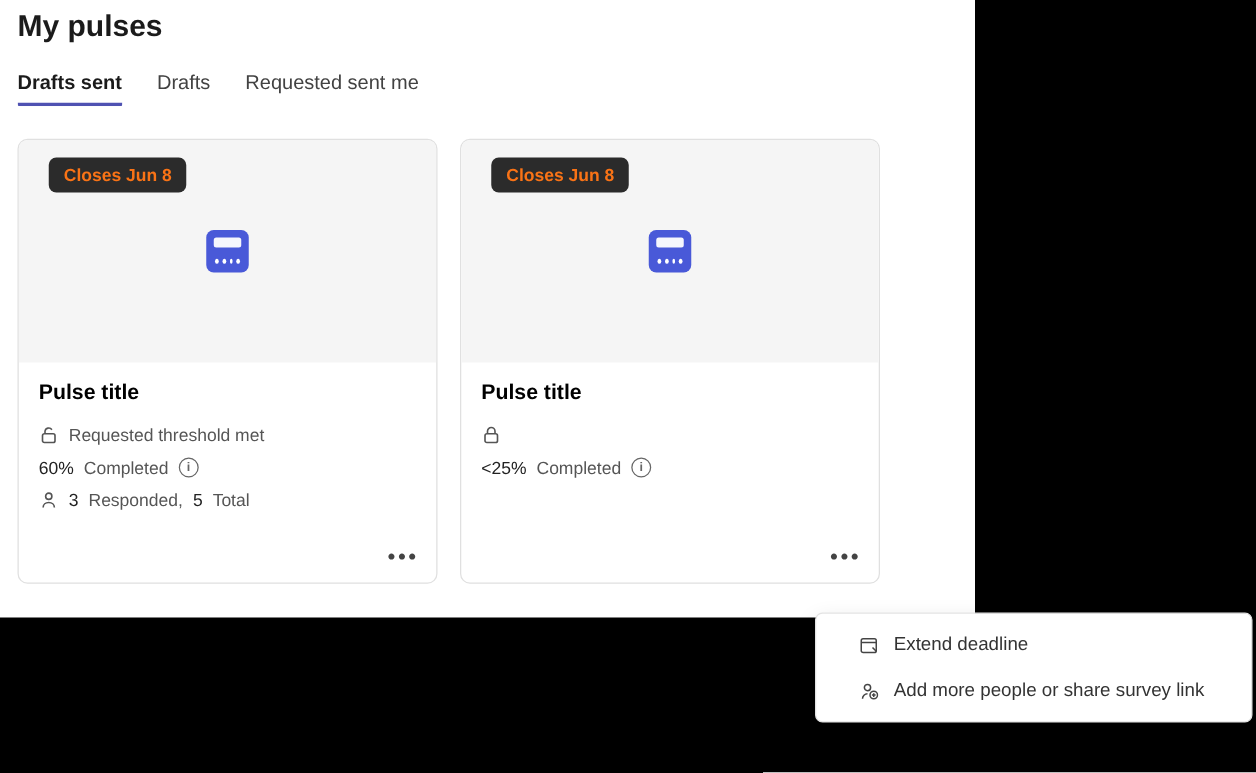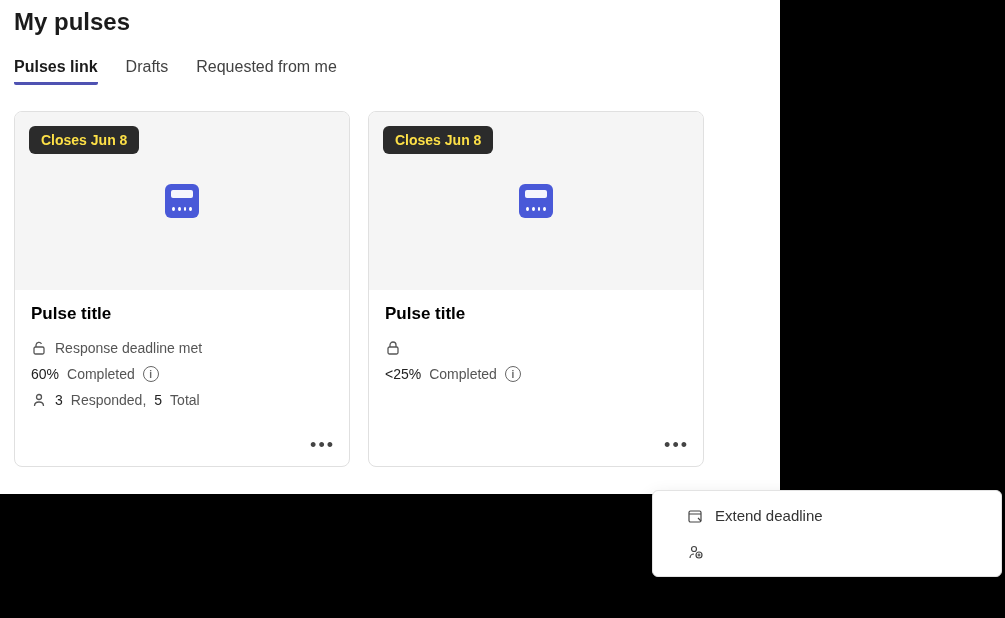--- a/index.html
+++ b/index.html
@@ -73,23 +73,23 @@
   .card-hero {
     background: #f5f5f5;
     height: 178px;
     position: relative;
     display: flex;
     align-items: center;
     justify-content: center;
   }
   .badge {
     position: absolute;
-    top: 14px; left: 14px;
+    top: 14px; left: 24px;
     background: #2b2b2b;
-    color: #fde047;
+    color: #f97316;
     font-size: 14px;
     font-weight: 600;
     padding: 6px 12px;
     border-radius: 6px;
   }
   .pulse-glyph {
     width: 34px;
     height: 34px;
     background: #4959d8;
     border-radius: 6px;
@@ -197,23 +197,23 @@
 <body>
 
 <div class="black-right"></div>
 <div class="black-bottom"></div>
 
 <div class="content">
 
   <h1 class="page-title">My pulses</h1>
 
   <div class="tabs">
-    <div class="tab active">Pulses link</div>
+    <div class="tab active">Drafts sent</div>
     <div class="tab">Drafts</div>
-    <div class="tab">Requested from me</div>
+    <div class="tab">Requested sent me</div>
   </div>
 
   <div class="cards">
 
     <div class="card">
       <div class="card-hero">
         <div class="badge">Closes Jun 8</div>
         <div class="pulse-glyph">
           <div class="dots">
               <span></span>
@@ -226,21 +226,21 @@
       <div class="card-body">
         <div class="card-title">Pulse title</div>
 
         <div class="row">
           <span class="icon16">
             <svg viewBox="0 0 16 16" width="16" height="16" fill="none" stroke="#555" stroke-width="1.3">
               <rect x="3" y="7" width="10" height="7" rx="1.5"></rect>
               <path d="M5 7V5a3 3 0 0 1 5.5-1.2"></path>
             </svg>
           </span>
-          <span>Response deadline met</span>
+          <span>Requested threshold met</span>
         </div>
 
         <div class="row">
           <span class="strong">60%</span>
           <span>Completed</span>
           <span class="info-circle">i</span>
         </div>
 
         <div class="row">
           <span class="icon16">
@@ -307,14 +307,15 @@
   </div>
   <div class="menu-item">
     <span class="icon16">
       <svg viewBox="0 0 16 16" width="16" height="16" fill="none" stroke="#444" stroke-width="1.2">
         <circle cx="7" cy="5" r="2.5"></circle>
         <path d="M3 14c0-2.2 1.8-4 4-4"></path>
         <circle cx="12" cy="11" r="3"></circle>
         <path d="M12 9.5v3M10.5 11h3"></path>
       </svg>
     </span>
+    <span>Add more people or share survey link</span>
   </div>
 </div>
 
 </body></html>

